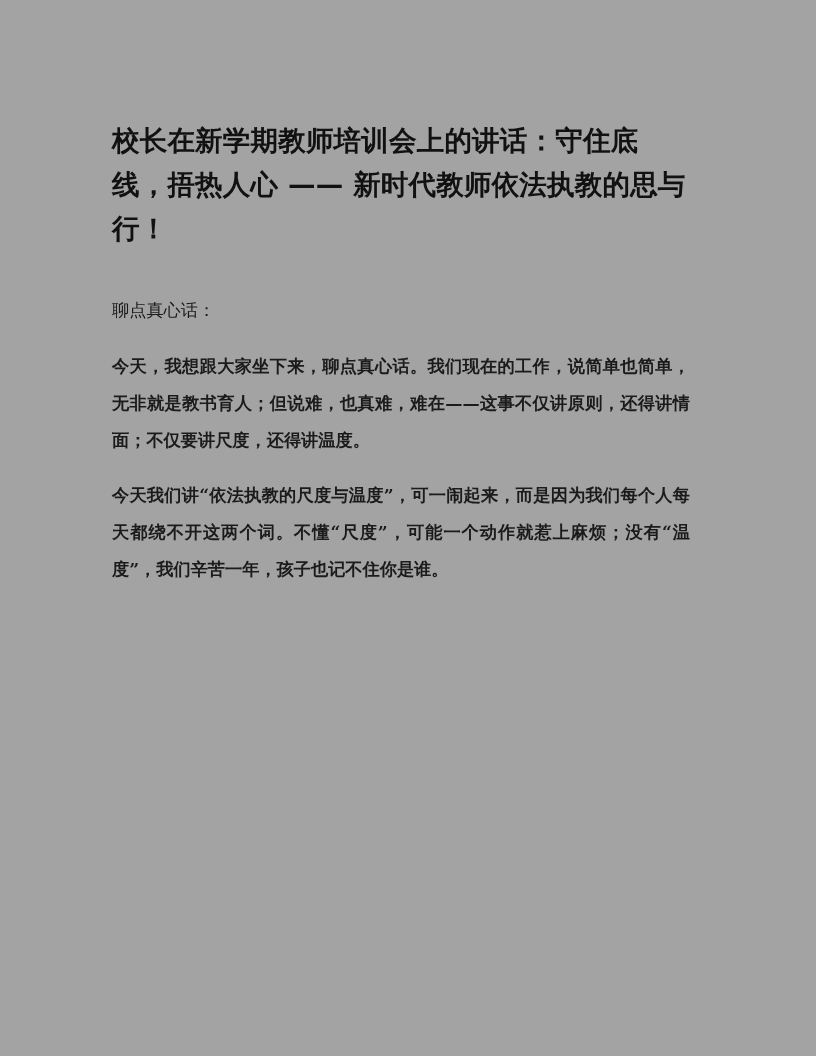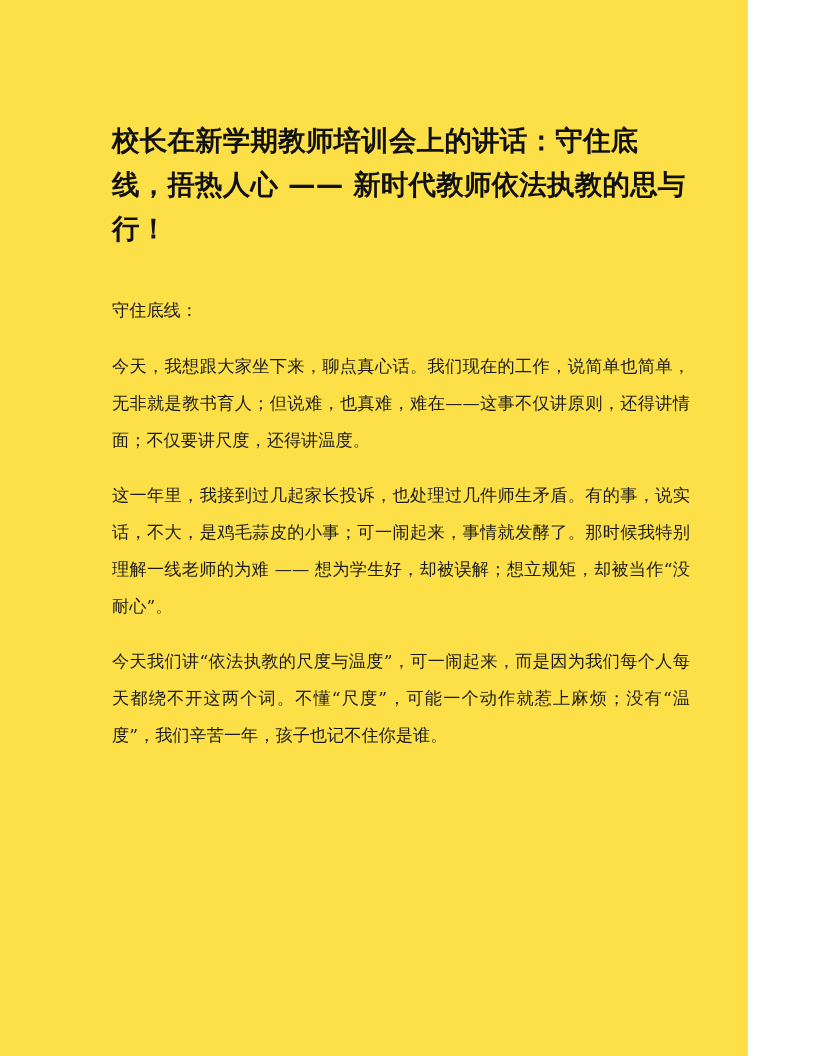--- a/index.html
+++ b/index.html
@@ -3,23 +3,23 @@
 <meta charset="utf-8">
 <style>
   html, body {
     margin: 0;
     padding: 0;
     background: #ffffff;
   }
 
   .page {
     position: relative;
-    width: 748px;
+    width: 816px;
     height: 1056px;
-    background: #fde047;
+    background: #a3a3a3;
     overflow: hidden;
     box-sizing: border-box;
   }
 
   .content {
     position: absolute;
     left: 112px;
     top: 118px;
     width: 580px;
   }
@@ -53,21 +53,21 @@
     word-break: break-all;
     white-space: pre-wrap;
   }
 
   .salutation-line {
     margin-bottom: 19px;
   }
 
   .body-para {
     font-family: "DejaVu Serif", "Liberation Serif", serif;
-    font-weight: 400;
+    font-weight: 700;
     font-size: 17.2px;
     line-height: 37px;
     color: #1b1b1b;
     margin: 0 0 18px 0;
     text-align: justify;
     text-justify: inter-character;
     word-break: break-all;
     white-space: pre-wrap;
     width: 578px;
   }
@@ -82,23 +82,22 @@
 </style>
 </head>
 <body>
 
 <div class="page">
   <div class="content">
 
     <h1 class="doc-title">校长在新学期教师培训会上的讲话：守住底线，捂热人心 —— 新时代教师依法执教的思与行！</h1>
 
     <div class="salutations">
-      <p class="body-line salutation-line">守住底线：</p>
+      <p class="body-line salutation-line">聊点真心话：</p>
     </div>
 
     <div class="paragraphs">
       <p class="body-para">今天，我想跟大家坐下来，聊点真心话。我们现在的工作，说简单也简单，无非就是教书育人；但说难，也真难，难在——这事不仅讲原则，还得讲情面；不仅要讲尺度，还得讲温度。</p>
-      <p class="body-para">这一年里，我接到过几起家长投诉，也处理过几件师生矛盾。有的事，说实话，不大，是鸡毛蒜皮的小事；可一闹起来，事情就发酵了。那时候我特别理解一线老师的为难 —— 想为学生好，却被误解；想立规矩，却被当作“没耐心”。</p>
       <p class="body-para">今天我们讲“依法执教的尺度与温度”，可一闹起来，而是因为我们每个人每天都绕不开这两个词。不懂“尺度”，可能一个动作就惹上麻烦；没有“温度”，我们辛苦一年，孩子也记不住你是谁。</p>
     </div>
 
   </div>
 </div>
 
 </body></html>

